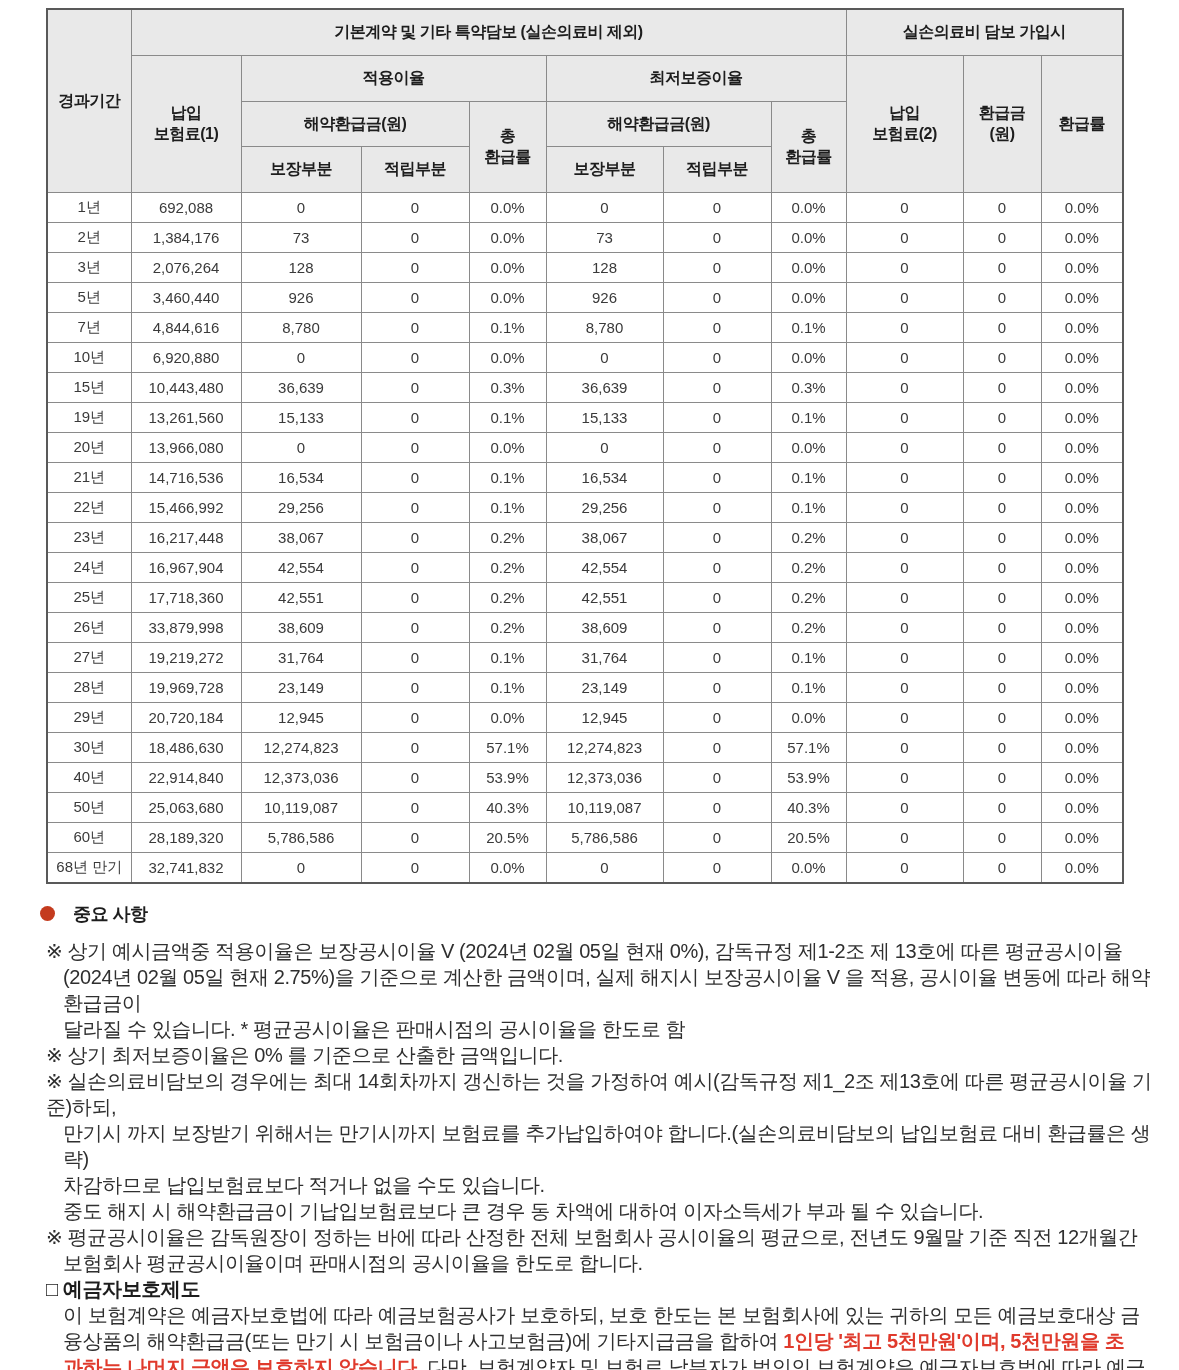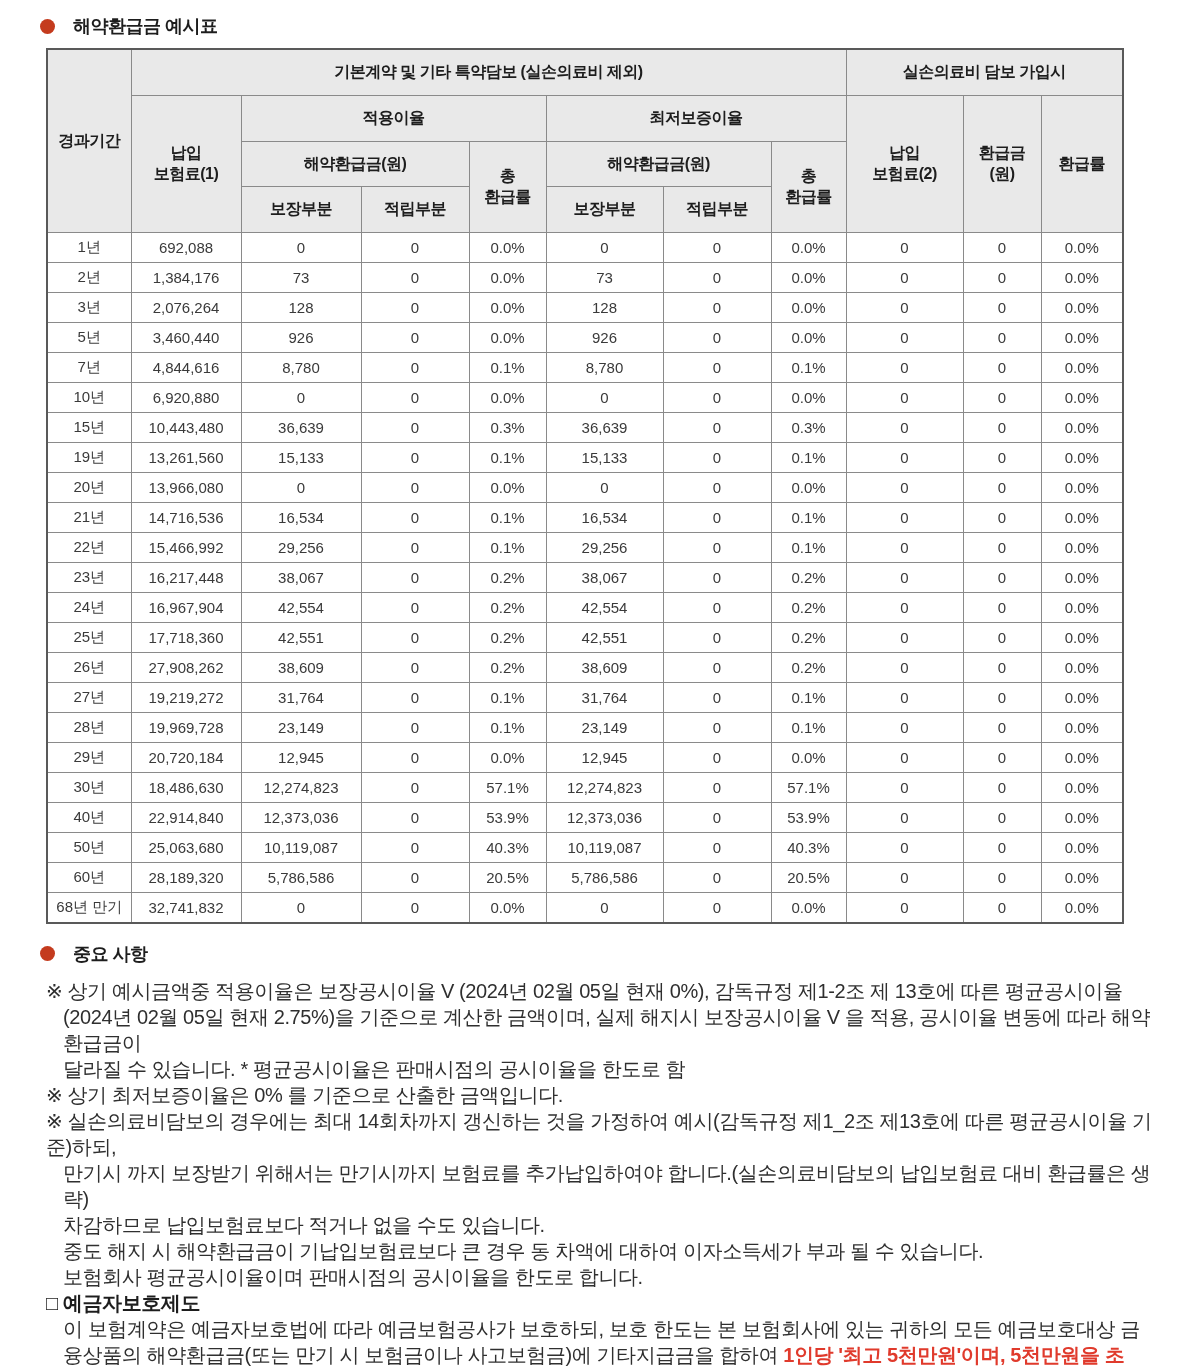--- a/index.html
+++ b/index.html
@@ -75,24 +75,20 @@
   .note-line { white-space: normal; }
   .note-line.indent { padding-left: 17px; }
   .note-line .red { color: var(--highlight-red); font-weight: 700; }
   .note-line .bold { font-weight: 700; color: #1d1d1d; }
 </style>
 </head>
 <body>
 
 <div class="doc">
 
-  <div class="section-title">
-    <span class="bullet"></span>
-    <span class="title-text">해약환급금 예시표</span>
-  </div>
 
   <table class="rates">
     <colgroup>
       <col style="width:84px">
         <col style="width:110px">
         <col style="width:120px">
         <col style="width:108px">
       <col style="width:77px">
         <col style="width:117px">
         <col style="width:108px">
@@ -311,21 +307,21 @@
           <td>0.2%</td>
           <td>42,551</td>
           <td>0</td>
           <td>0.2%</td>
           <td>0</td>
           <td>0</td>
           <td>0.0%</td>
         </tr>
         <tr>
           <td>26년</td>
-          <td>27,908,262</td>
+          <td>33,879,998</td>
           <td>38,609</td>
           <td>0</td>
           <td>0.2%</td>
           <td>38,609</td>
           <td>0</td>
           <td>0.2%</td>
           <td>0</td>
           <td>0</td>
           <td>0.0%</td>
         </tr>
@@ -443,20 +439,21 @@
     </div>
     <div class="notes">
         <div class="note-line"><span>※ 상기 예시금액중 적용이율은 보장공시이율 V (2024년 02월 05일 현재 0%), 감독규정 제1-2조 제 13호에 따른 평균공시이율</span></div>
         <div class="note-line indent"><span>(2024년 02월 05일 현재 2.75%)을 기준으로 계산한 금액이며, 실제 해지시 보장공시이율 V 을 적용, 공시이율 변동에 따라 해약환급금이</span></div>
         <div class="note-line indent"><span>달라질 수 있습니다. * 평균공시이율은 판매시점의 공시이율을 한도로 함</span></div>
         <div class="note-line"><span>※ 상기 최저보증이율은 0% 를 기준으로 산출한 금액입니다.</span></div>
         <div class="note-line"><span>※ 실손의료비담보의 경우에는 최대 14회차까지 갱신하는 것을 가정하여 예시(감독규정 제1_2조 제13호에 따른 평균공시이율 기준)하되,</span></div>
         <div class="note-line indent"><span>만기시 까지 보장받기 위해서는 만기시까지 보험료를 추가납입하여야 합니다.(실손의료비담보의 납입보험료 대비 환급률은 생략)</span></div>
         <div class="note-line indent"><span>차감하므로 납입보험료보다 적거나 없을 수도 있습니다.</span></div>
         <div class="note-line indent"><span>중도 해지 시 해약환급금이 기납입보험료보다 큰 경우 동 차액에 대하여 이자소득세가 부과 될 수 있습니다.</span></div>
+        <div class="note-line"><span>※ 평균공시이율은 감독원장이 정하는 바에 따라 산정한 전체 보험회사 공시이율의 평균으로, 전년도 9월말 기준 직전 12개월간</span></div>
         <div class="note-line indent"><span>보험회사 평균공시이율이며 판매시점의 공시이율을 한도로 합니다.</span></div>
         <div class="note-line"><span class="bold">□ </span><span class="bold">예금자보호제도</span></div>
         <div class="note-line indent"><span>이 보험계약은 예금자보호법에 따라 예금보험공사가 보호하되, 보호 한도는 본 보험회사에 있는 귀하의 모든 예금보호대상 금</span></div>
         <div class="note-line indent"><span>융상품의 해약환급금(또는 만기 시 보험금이나 사고보험금)에 기타지급금을 합하여 </span><span class="red">1인당 '최고 5천만원'이며, 5천만원을 초</span></div>
         <div class="note-line indent"><span class="red">과하는 나머지 금액은 보호하지 않습니다</span><span>. 다만, 보험계약자 및 보험료 납부자가 법인인 보험계약은 예금자보호법에 따라 예금</span></div>
         <div class="note-line"><span>※ 중도인출 관련 안내</span></div>
       </div>
   </div>
 
 </div>

